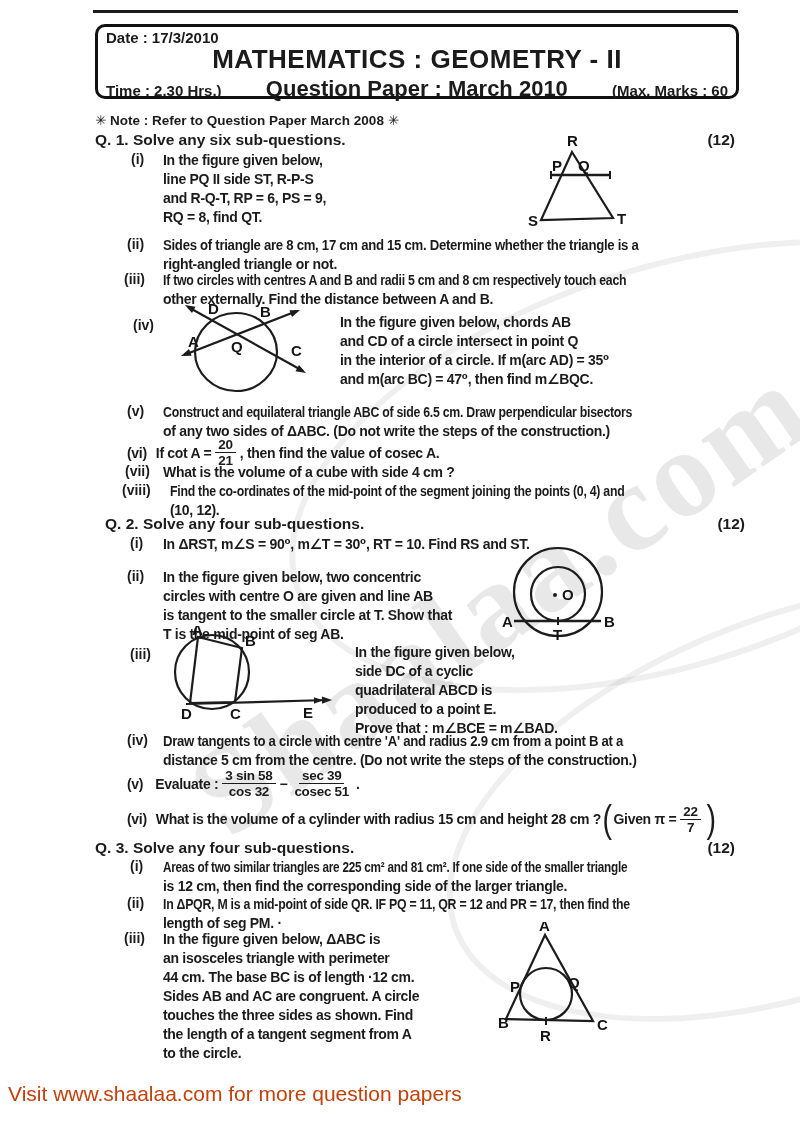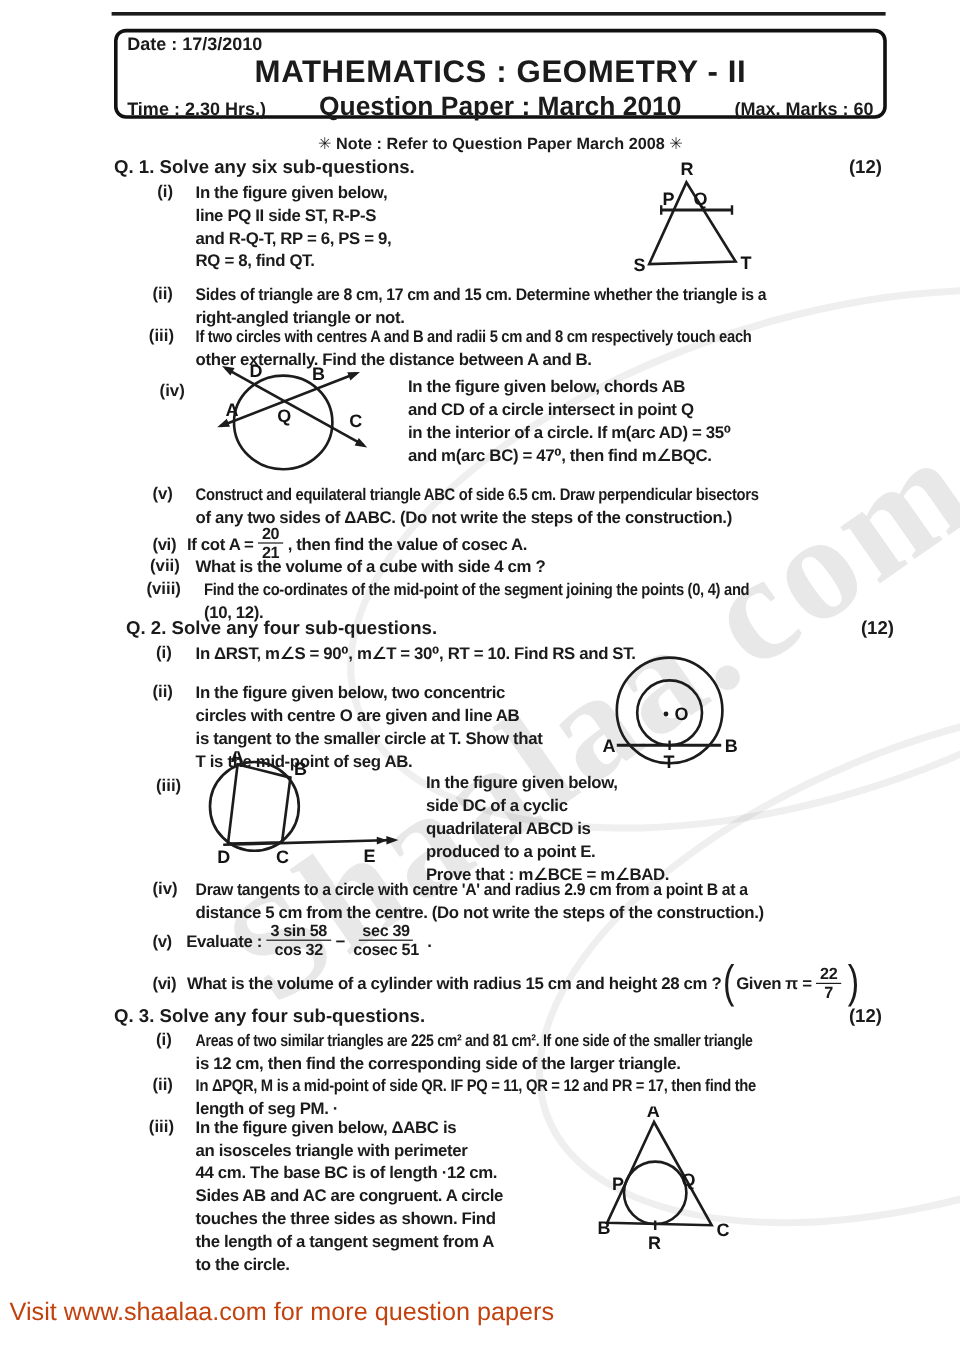--- a/index.html
+++ b/index.html
@@ -26,21 +26,21 @@
   .hbox{
     left:95px; top:24px; width:644px; height:75px;
     border:3.5px solid #111; border-radius:10px; background:rgba(255,255,255,0.85);
     box-sizing:border-box; padding:2px 8px 4px 8px;
   }
   .hdate{font-size:15px;}
   .htitle{text-align:center; font-size:26px; letter-spacing:0.5px; margin-top:-2px;}
   .hrow{display:flex; align-items:baseline; justify-content:space-between; margin-top:1px;}
   .htime,.hmarks{font-size:15px;}
   .hpaper{font-size:22px;}
-  .note{left:95px; top:112px; width:644px; text-align:center; font-size:13.5px;}
+  .note{left:95px; top:112px; width:644px; font-size:13.5px;}
   
   .qhead{display:flex; justify-content:space-between; font-size:15.5px; white-space:nowrap;}
   .ilabel{font-size:14px; white-space:nowrap;}
   .line{display:block; font-size:14px; line-height:19px; height:19px; white-space:nowrap;
         letter-spacing:-0.3px; transform-origin:0 50%;}
   .sq94{transform:scaleX(0.94);}
   .sq88{transform:scaleX(0.88);}
   .sq84{transform:scaleX(0.84);}
   
   .frow{display:flex; align-items:center; font-size:14px; white-space:nowrap; letter-spacing:-0.3px;}

